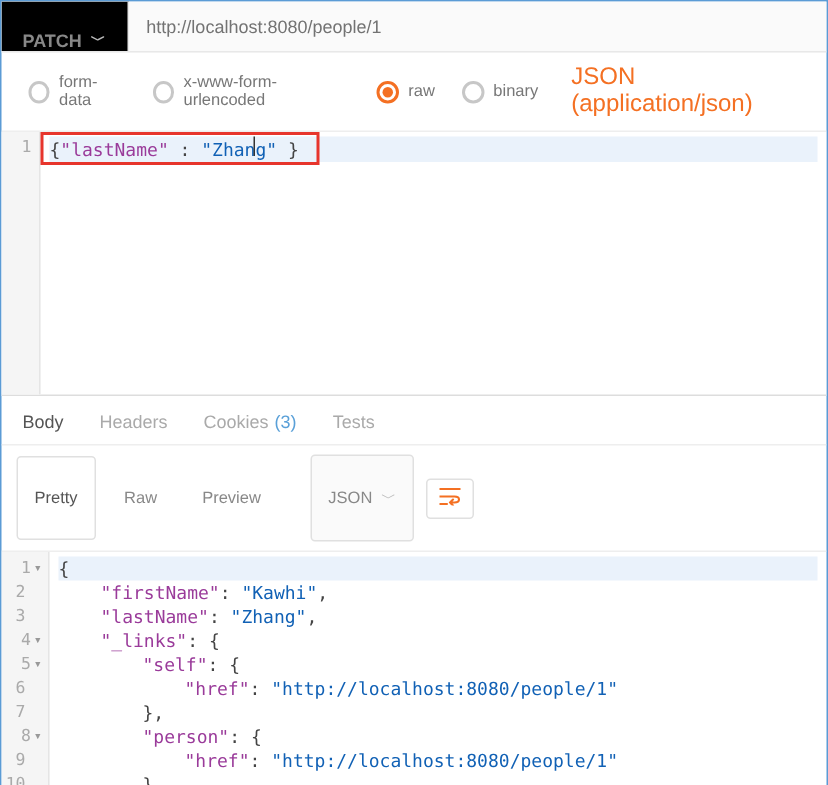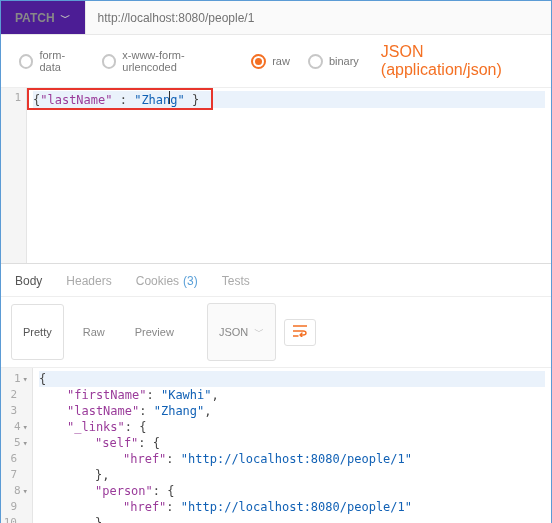--- a/index.html
+++ b/index.html
@@ -13,27 +13,27 @@
   }
   .toolbar {
     display: flex;
     align-items: stretch;
     height: 34px;
     border-bottom: 1px solid #e8e8e8;
     background: #fafafa;
   }
   .method {
     display: flex;
-    align-items: center;
+    align-items: flex-end;
     gap: 6px;
     padding: 0 14px;
     font-weight: 600;
     color: #888;
     border-right: 1px solid #e8e8e8;
-    background: #4c1d95;
+    background: #000000;
     cursor: pointer;
   }
   .chev-down { font-size: 10px; color: #bbb; }
   .url-box {
     flex: 1;
     border: none;
     background: transparent;
     padding: 0 12px;
     color: #737373;
     font-size: 12px;

